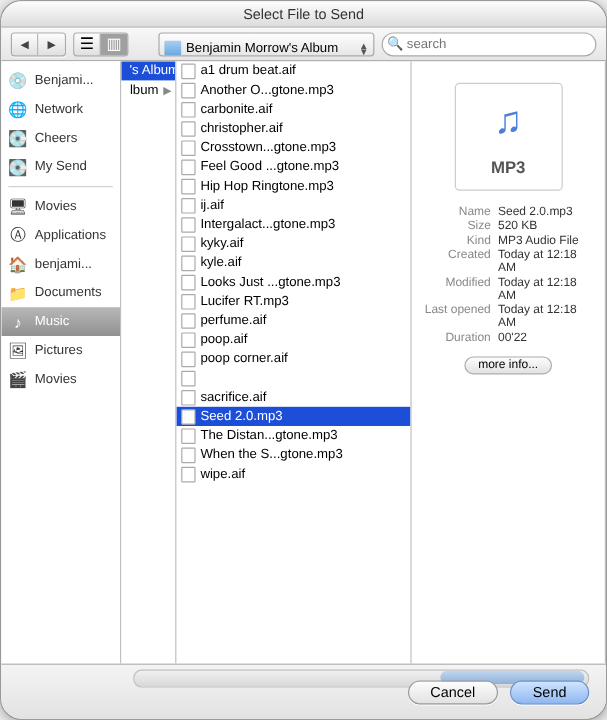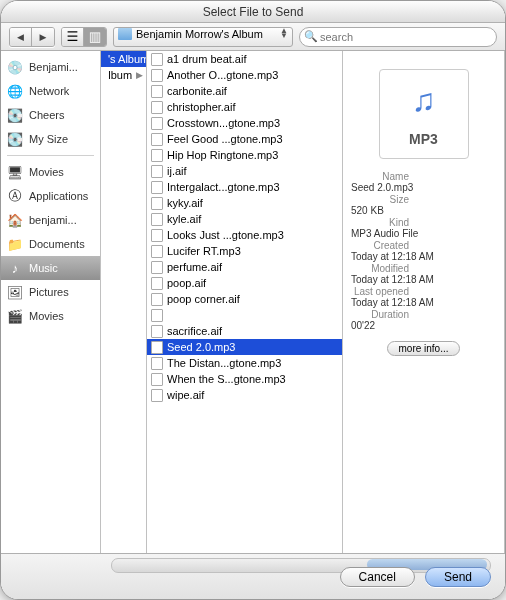--- a/index.html
+++ b/index.html
@@ -7,21 +7,21 @@
 .window { width: 506px; height: 600px; background: #fff; border: 1px solid #999; border-radius: 18px; overflow: hidden; display: flex; flex-direction: column; box-shadow: 0 2px 10px rgba(0,0,0,0.3); }
 .titlebar { height: 22px; background: linear-gradient(#fdfdfd,#dcdcdc); border-bottom: 1px solid #b0b0b0; display: flex; align-items: center; justify-content: center; font-size: 12px; color: #333; position: relative; }
 .toolbar { height: 28px; background: linear-gradient(#f8f8f8,#e6e6e6); border-bottom: 1px solid #b0b0b0; display: flex; align-items: center; padding: 0 8px; gap: 6px; }
 .nav-btns { display: flex; border: 1px solid #aaa; border-radius: 3px; overflow: hidden; box-shadow: 0 1px 0 #fff; }
 .nav-btns button { width: 22px; height: 18px; background: linear-gradient(#fdfdfd,#e0e0e0); border: none; border-right: 1px solid #aaa; font-size: 9px; color: #444; cursor: pointer; }
 .nav-btns button:last-child { border-right: none; }
 .view-btns { display: flex; border: 1px solid #aaa; border-radius: 3px; overflow: hidden; }
 .view-btns button { width: 22px; height: 18px; background: linear-gradient(#fdfdfd,#e0e0e0); border: none; border-right: 1px solid #aaa; cursor: pointer; display: flex; align-items: center; justify-content: center; }
 .view-btns button:last-child { border-right: none; }
 .view-btns button.active { background: #a0a0a0; }
-.path-popup { flex: 0 0 180px; height: 20px; background: linear-gradient(#fefefe,#e6e6e6); border: 1px solid #aaa; border-radius: 3px; display: flex; align-items: flex-start; padding: 0 4px; font-size: 11px; gap: 4px; }
+.path-popup { flex: 0 0 180px; height: 20px; background: linear-gradient(#fefefe,#e6e6e6); border: 1px solid #aaa; border-radius: 3px; display: flex; align-items: flex-end; padding: 0 4px; font-size: 11px; gap: 4px; margin-left: 19px; }
 .path-popup .folder-ic { width: 14px; height: 12px; background: linear-gradient(#a8d0f0,#6ba8e0); border-radius: 1px; }
 .path-popup .arrows { margin-left: auto; font-size: 8px; color: #555; line-height: 5px; }
 .search-wrap { flex: 1; position: relative; }
 .search { width: 100%; height: 20px; border: 1px solid #aaa; border-radius: 10px; padding: 0 8px 0 20px; font-size: 11px; background: #fff; }
 .search-ic { position: absolute; left: 5px; top: 3px; font-size: 11px; color: #888; }
 .body { flex: 1; display: flex; overflow: hidden; }
 .sidebar { width: 100px; background: #fff; border-right: 1px solid #c0c0c0; overflow-y: auto; padding-top: 4px; }
 .sb-item { display: flex; align-items: center; gap: 5px; padding: 2px 5px; font-size: 11px; color: #333; cursor: pointer; min-height: 24px; }
 .sb-item.sel { background: linear-gradient(#b8b8b8,#909090); color: #fff; border-radius: 0; }
 .sb-sep { height: 1px; background: #d0d0d0; margin: 4px 6px; }
@@ -33,21 +33,21 @@
 .col3 { width: 162px; padding: 8px; }
 .row { display: flex; align-items: center; padding: 1px 3px; gap: 4px; white-space: nowrap; overflow: hidden; cursor: pointer; min-height: 16px; }
 .row.sel { background: #1d4ed8; color: #fff; }
 .row .ic { width: 13px; height: 13px; flex-shrink: 0; display: inline-flex; align-items: center; justify-content: center; font-size: 10px; color: #666; }
 .row .arr { margin-left: auto; font-size: 9px; color: #888; }
 .row.sel .arr, .row.sel .ic { color: #fff; }
 .preview-icon { width: 90px; height: 90px; margin: 10px auto 12px; display: flex; flex-direction: column; align-items: center; justify-content: center; background: #fff; border: 1px solid #ccc; border-radius: 4px; position: relative; }
 .preview-icon .note { font-size: 32px; color: #4a7fd8; }
 .preview-icon .mp3 { font-size: 14px; font-weight: bold; color: #555; margin-top: 12px; }
 .meta { font-size: 10px; color: #333; }
-.meta-row { display: flex; margin-bottom: 1px; flex-direction: column; }
+.meta-row { display: flex; margin-bottom: 1px; }
 .meta-label { width: 64px; text-align: right; color: #888; padding-right: 6px; }
 .meta-val { flex: 1; }
 .more-info { margin: 10px auto 0; display: block; padding: 1px 10px; font-size: 10px; background: linear-gradient(#fdfdfd,#e2e2e2); border: 1px solid #aaa; border-radius: 10px; cursor: pointer; }
 .footer { height: 46px; background: linear-gradient(#f4f4f4,#e2e2e2); border-top: 1px solid #b0b0b0; display: flex; align-items: center; justify-content: flex-end; padding: 0 14px; gap: 10px; position: relative; }
 .footer::before { content: ""; position: absolute; top: 4px; left: 110px; right: 14px; height: 13px; background: linear-gradient(#f0f0f0,#d8d8d8); border: 1px solid #c0c0c0; border-radius: 7px; }
 .footer::after { content: ""; position: absolute; top: 5px; right: 18px; width: 120px; height: 11px; background: linear-gradient(#c0d8f0,#90b0d8); border-radius: 6px; }
 .btn { padding: 2px 18px; font-size: 12px; background: linear-gradient(#fdfdfd,#e2e2e2); border: 1px solid #999; border-radius: 10px; cursor: pointer; box-shadow: 0 1px 0 #fff; position: relative; z-index: 2; }
 .btn.default { background: linear-gradient(#d0e4ff,#8fb8f0); border-color: #6a8fc8; }
 .file-ic { width: 12px; height: 13px; background: #fff; border: 1px solid #aaa; border-radius: 1px; position: relative; }
 .folder-small { width: 13px; height: 10px; background: linear-gradient(#a8d0f0,#6ba8e0); border-radius: 1px; }
@@ -93,21 +93,21 @@
         <div class="sb-item">
           <span class="sb-ic">🌐</span>
           <span>Network</span>
         </div>
         <div class="sb-item">
           <span class="sb-ic">💽</span>
           <span>Cheers</span>
         </div>
         <div class="sb-item">
           <span class="sb-ic">💽</span>
-          <span>My Size</span>
+          <span>My Send</span>
         </div>
         <div class="sb-sep"></div>
         <div class="sb-item">
           <span class="sb-ic">🖥</span>
           <span>Movies</span>
         </div>
         <div class="sb-item">
           <span class="sb-ic">Ⓐ</span>
           <span>Applications</span>
         </div>

